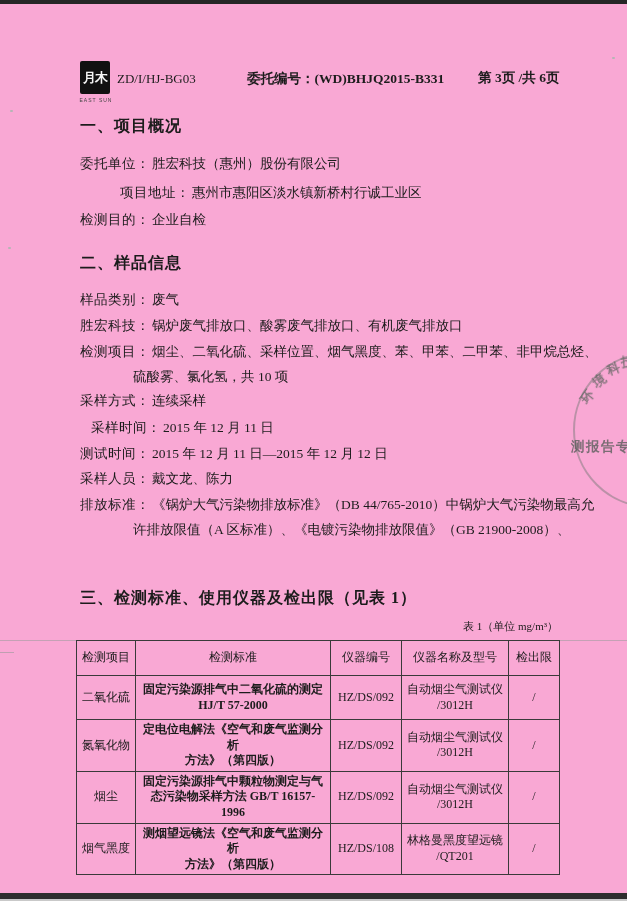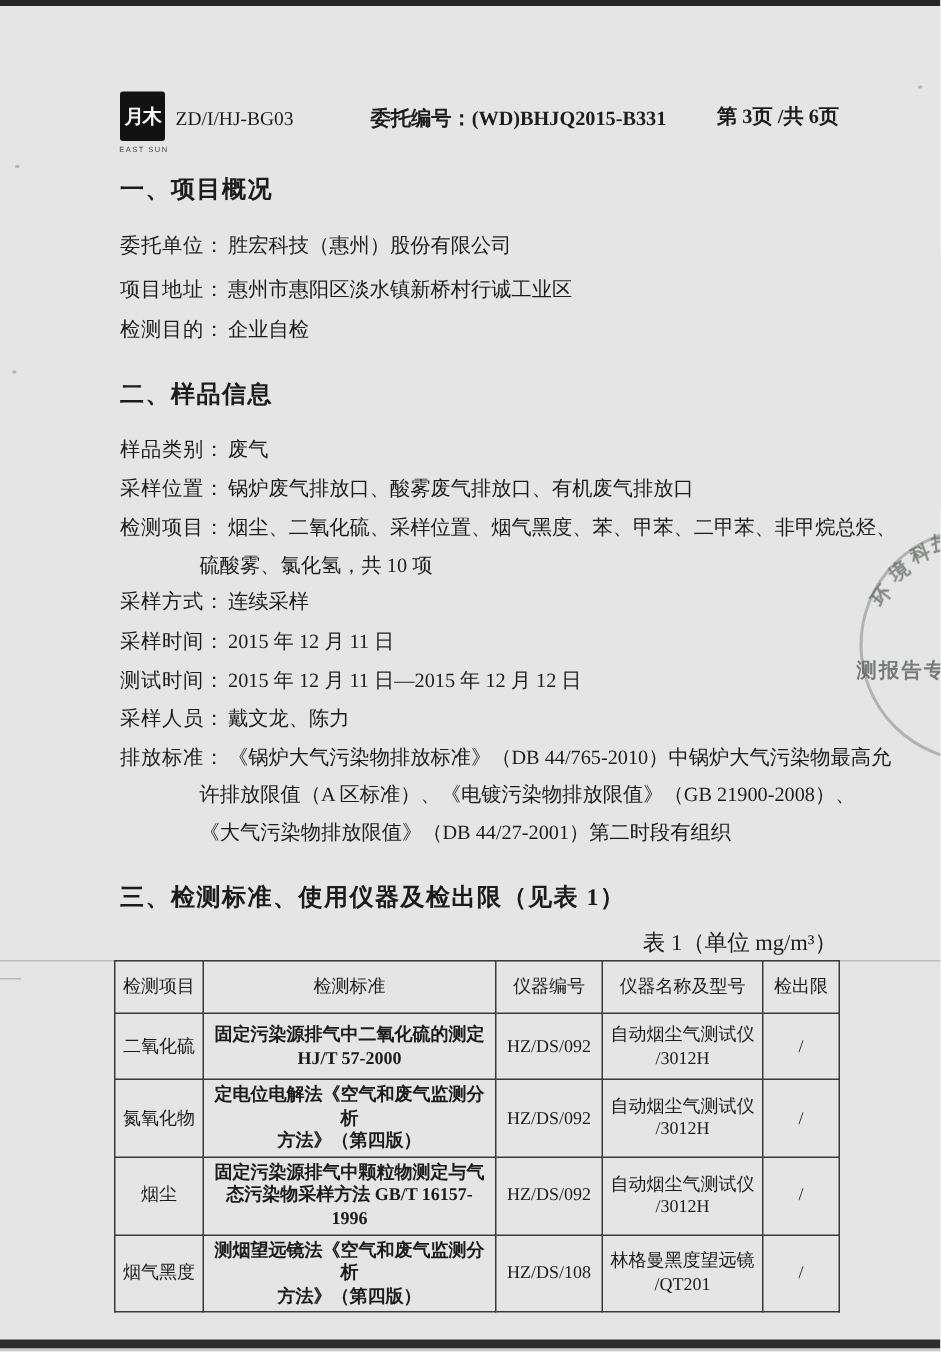--- a/index.html
+++ b/index.html
@@ -1,19 +1,19 @@
 <!DOCTYPE html>
 <html><head>
 <meta charset="utf-8">
 <style>
   html,body{margin:0;padding:0;}
   .page{
     position:relative;
     width:627px;height:901px;
-    background:#e5e5e5;
+    background:#f9a8d4;
     overflow:hidden;
     font-family:"Liberation Serif","DejaVu Serif",serif;
     color:#1c1c1c;
   }
   .scan-bar{position:absolute;left:0;width:627px;}
   .bar-top{top:0;height:4px;background:#262626;}
   .bar-bottom{top:893px;height:6px;background:#2e2e2e;}
   .bar-bottom-edge{top:899px;height:2px;background:#c9c9c9;}
 
   
@@ -33,21 +33,21 @@
   .page-info{position:absolute;left:478px;top:69px;font-size:13.5px;font-weight:bold;}
 
   
   .sec-title{position:absolute;left:80px;font-size:16px;font-weight:bold;letter-spacing:1px;white-space:nowrap;}
   .row{position:absolute;left:80px;font-size:13.5px;white-space:nowrap;}
   .row .lbl{letter-spacing:.5px;}
   .row .val{margin-left:2px;}
   .cont{position:absolute;left:133px;font-size:13.5px;white-space:nowrap;}
 
   
-  .tbl-caption{position:absolute;left:300px;top:619px;width:258px;text-align:right;font-size:15px;}
+  .tbl-caption{position:absolute;left:300px;top:619px;width:258px;text-align:right;font-size:11px;}
   table.report{
     position:absolute;left:76px;top:640px;width:483px;
     border-collapse:collapse;table-layout:fixed;
     font-size:12px;line-height:1.3;
   }
   table.report th,table.report td{
     border:1px solid #3a3a3a;
     padding:2px 4px;text-align:center;vertical-align:middle;
     overflow:hidden;
   }
@@ -86,55 +86,54 @@
   </div>
   <div class="logo-caption">EAST SUN</div>
   <div class="doc-code">ZD/I/HJ-BG03</div>
   <div class="entrust-no">委托编号：(WD)BHJQ2015-B331</div>
   <div class="page-info">第 3页 /共 6页</div>
 
   <div class="sec-title" style="top:116px;">一、项目概况</div>
   <div class="row" style="top:155px;">
     <span class="lbl">委托单位：</span><span class="val">胜宏科技（惠州）股份有限公司</span>
   </div>
-  <div class="row" style="top:184px;">
+  <div class="row" style="top:184px;margin-left:40px;">
     <span class="lbl">项目地址：</span><span class="val">惠州市惠阳区淡水镇新桥村行诚工业区</span>
   </div>
   <div class="row" style="top:211px;">
     <span class="lbl">检测目的：</span><span class="val">企业自检</span>
   </div>
 
   <div class="sec-title" style="top:253px;">二、样品信息</div>
   <div class="row" style="top:291px;">
     <span class="lbl">样品类别：</span><span class="val">废气</span>
   </div>
   <div class="row" style="top:317px;">
-    <span class="lbl">采样位置：</span><span class="val">锅炉废气排放口、酸雾废气排放口、有机废气排放口</span>
+    <span class="lbl">胜宏科技：</span><span class="val">锅炉废气排放口、酸雾废气排放口、有机废气排放口</span>
   </div>
   <div class="row" style="top:343px;">
     <span class="lbl">检测项目：</span><span class="val">烟尘、二氧化硫、采样位置、烟气黑度、苯、甲苯、二甲苯、非甲烷总烃、</span>
   </div>
   <div class="cont" style="top:368px;">硫酸雾、氯化氢，共 10 项</div>
   <div class="row" style="top:392px;">
     <span class="lbl">采样方式：</span><span class="val">连续采样</span>
   </div>
-  <div class="row" style="top:419px;">
+  <div class="row" style="top:419px;margin-left:11px;">
     <span class="lbl">采样时间：</span><span class="val">2015 年 12 月 11 日</span>
   </div>
   <div class="row" style="top:445px;">
     <span class="lbl">测试时间：</span><span class="val">2015 年 12 月 11 日—2015 年 12 月 12 日</span>
   </div>
   <div class="row" style="top:470px;">
     <span class="lbl">采样人员：</span><span class="val">戴文龙、陈力</span>
   </div>
   <div class="row" style="top:496px;">
     <span class="lbl">排放标准：</span><span class="val">《锅炉大气污染物排放标准》（DB 44/765-2010）中锅炉大气污染物最高允</span>
   </div>
   <div class="cont" style="top:521px;">许排放限值（A 区标准）、《电镀污染物排放限值》（GB 21900-2008）、</div>
-  <div class="cont" style="top:546px;">《大气污染物排放限值》（DB 44/27-2001）第二时段有组织</div>
 
   <div class="sec-title" style="top:588px;">三、检测标准、使用仪器及检出限（见表 1）</div>
   <div class="tbl-caption">表 1（单位  mg/m³）</div>
 
   <div class="scan-line"></div>
   <div class="scan-dash" style="left:0;top:652px;width:14px;height:1px;"></div>
 
   <table class="report">
     <colgroup>
       <col style="width:59px">

